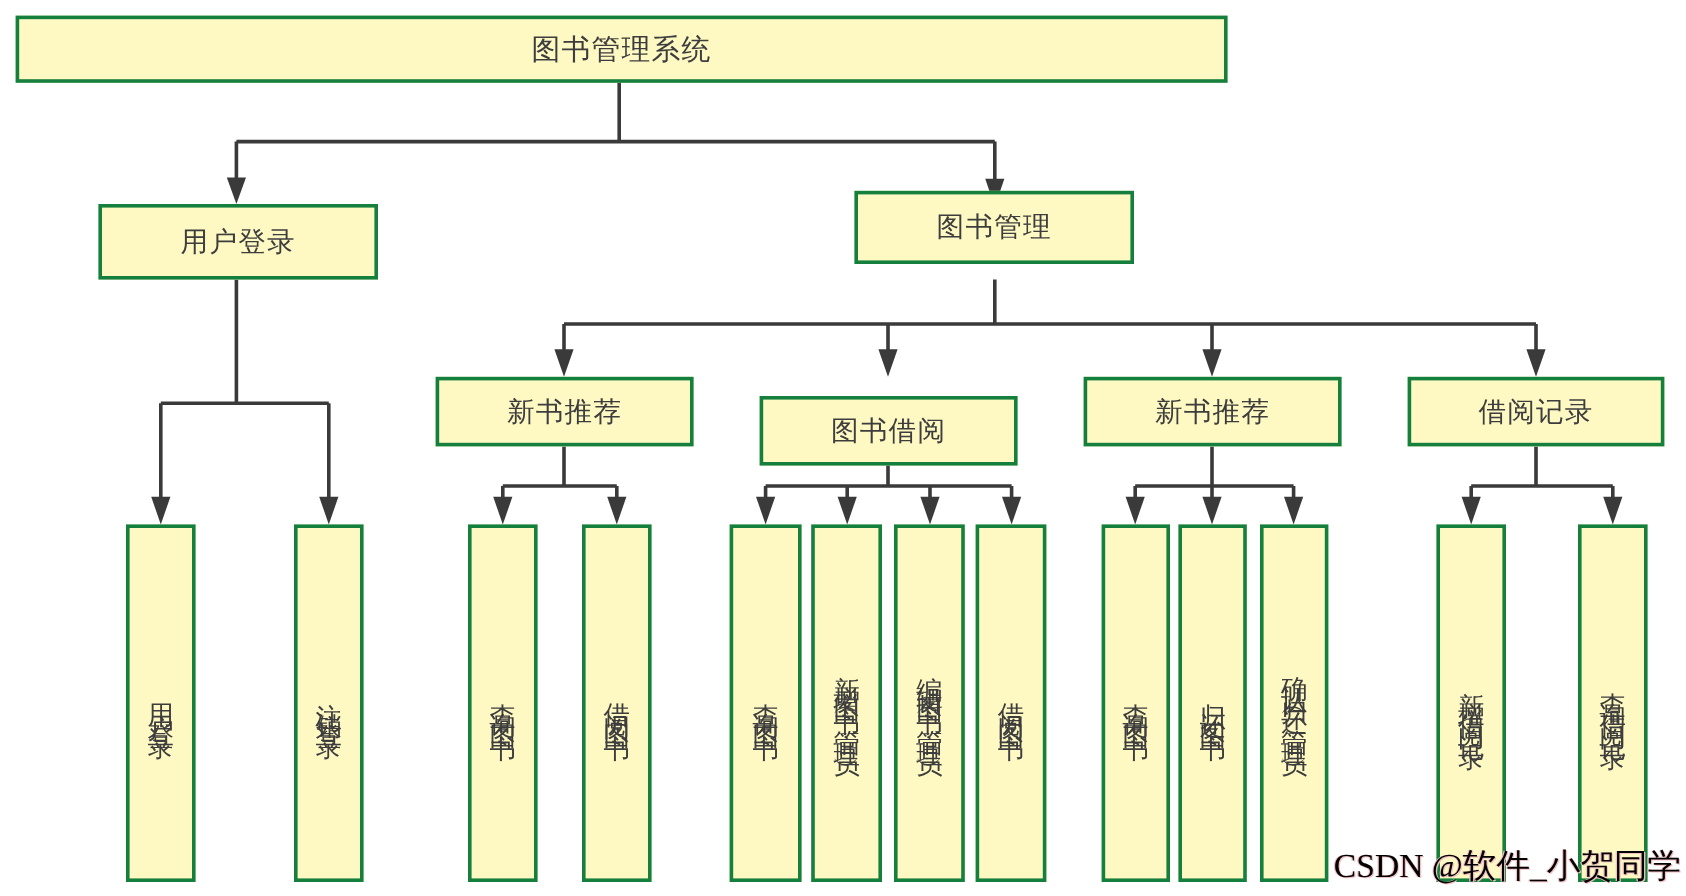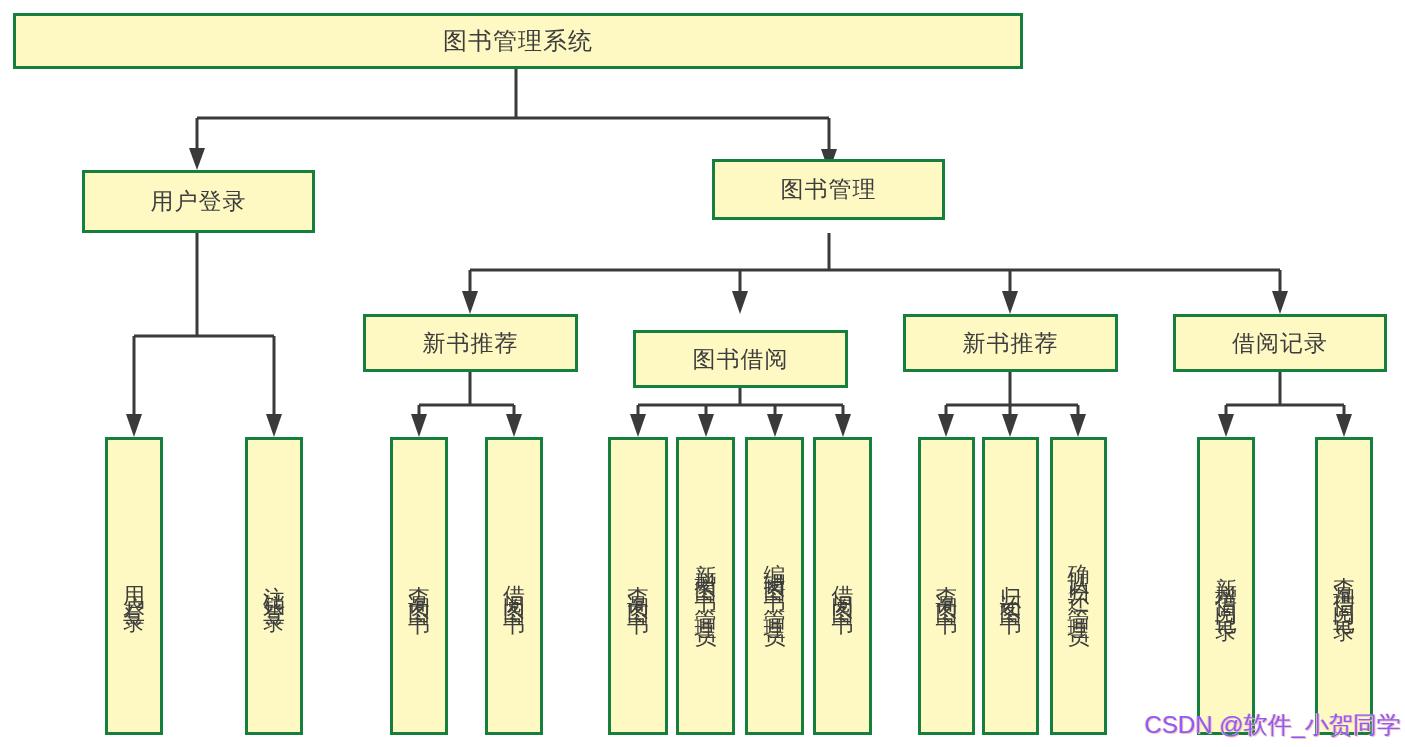--- a/index.html
+++ b/index.html
@@ -65,25 +65,26 @@
   .n-c4 { left: 813px;  width: 59px; }
   .n-d1 { left: 918px;  width: 57px; }
   .n-d2 { left: 982px;  width: 57px; }
   .n-d3 { left: 1050px; width: 57px; }
   .n-e1 { left: 1197px; width: 58px; }
   .n-e2 { left: 1315px; width: 58px; }
   .watermark {
     position: absolute;
     right: 4px;
     bottom: 6px;
-    font-size: 24px;
-    color: #8b5cf6;
+    font-size: 28px;
+    color: #000000;
     text-shadow: 1px 1px 0 #f3c0c4, -1px 0 0 #f3c0c4;
     z-index: 2;
     white-space: nowrap;
+    font-family: Liberation Serif, serif;
   }
 </style>
 </head>
 <body>
 
 <div class="canvas">
 
   <svg class="connectors" width="1405" height="747" viewBox="0 0 1405 747" aria-hidden="true">
     <g stroke="#3a3a3a" stroke-width="3" fill="none">
 

